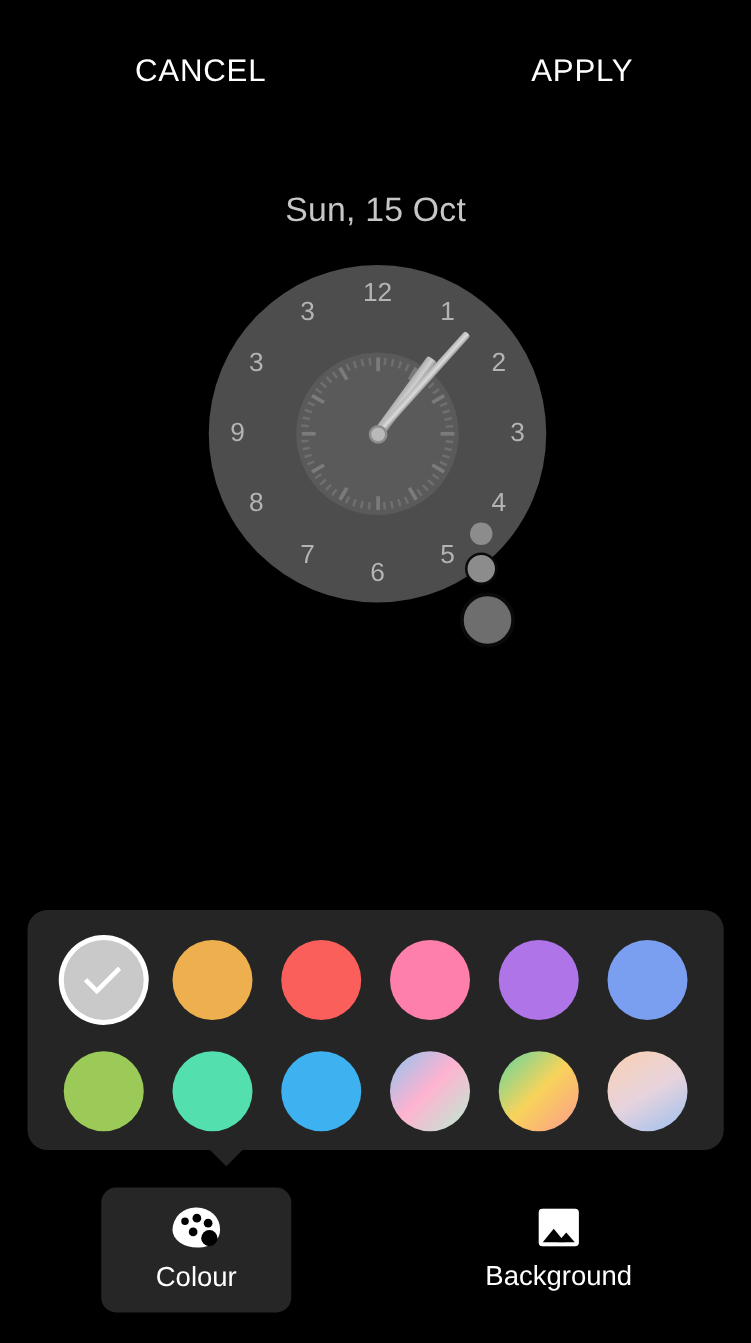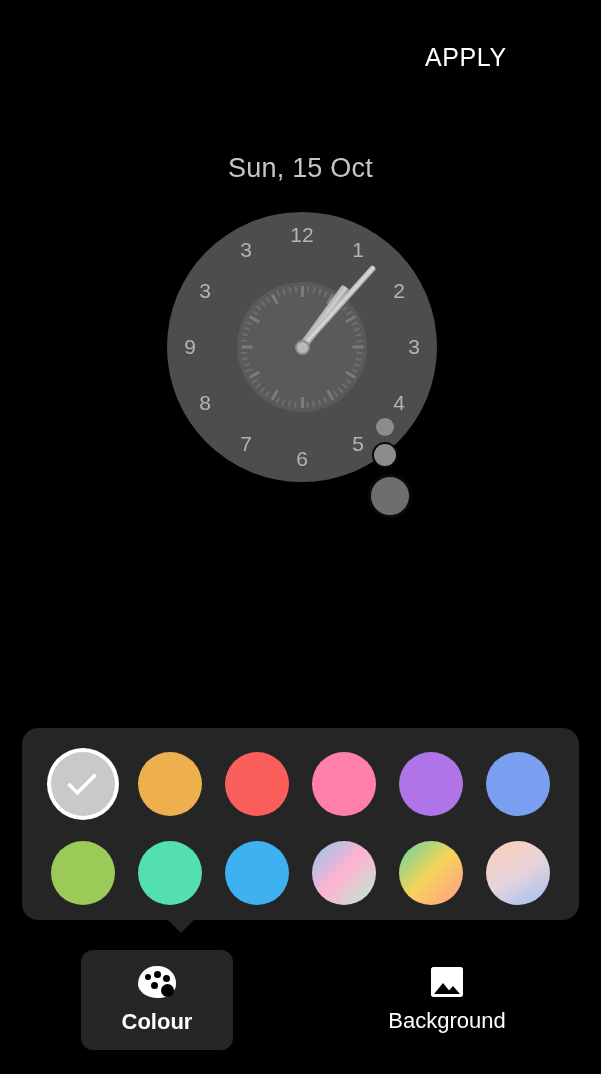--- a/index.html
+++ b/index.html
@@ -326,21 +326,21 @@
     width: 152px;
     height: 100px;
     border-radius: 12px;
     display: flex;
     flex-direction: column;
     align-items: center;
     justify-content: center;
     gap: 12px;
     cursor: pointer;
   }
-  .tab.active { background: #262626; font-weight: bold; }
+  .tab.active { background: #262626; }
   .tab-colour { left: 81px; }
   .tab-background { left: 371px; }
   .tab-label {
     color: #ffffff;
     font-size: 22px;
     line-height: 24px;
   }
   .icon-palette { width: 38px; height: 32px; position: relative; }
   .icon-palette .pal-body {
     position: absolute; left: 0; top: 0;
@@ -390,20 +390,21 @@
     position: absolute; left: 0; top: 0; right: 0; bottom: 0;
     border: 3px solid #ffffff;
     box-sizing: border-box;
     border-radius: 3px;
   }
 </style>
 </head>
 <body>
 
 <div class="topbar">
+  <button class="topbar-btn btn-cancel">CANCEL</button>
   <button class="topbar-btn btn-apply">APPLY</button>
 </div>
 
 <div class="date-label">Sun, 15 Oct</div>
 
 <div class="watch-stage">
 
   <div class="clock" id="clock">
     <div class="inner-dial" id="inner-dial">
         <div class="tick major" style="transform: rotate(0deg);"></div>

